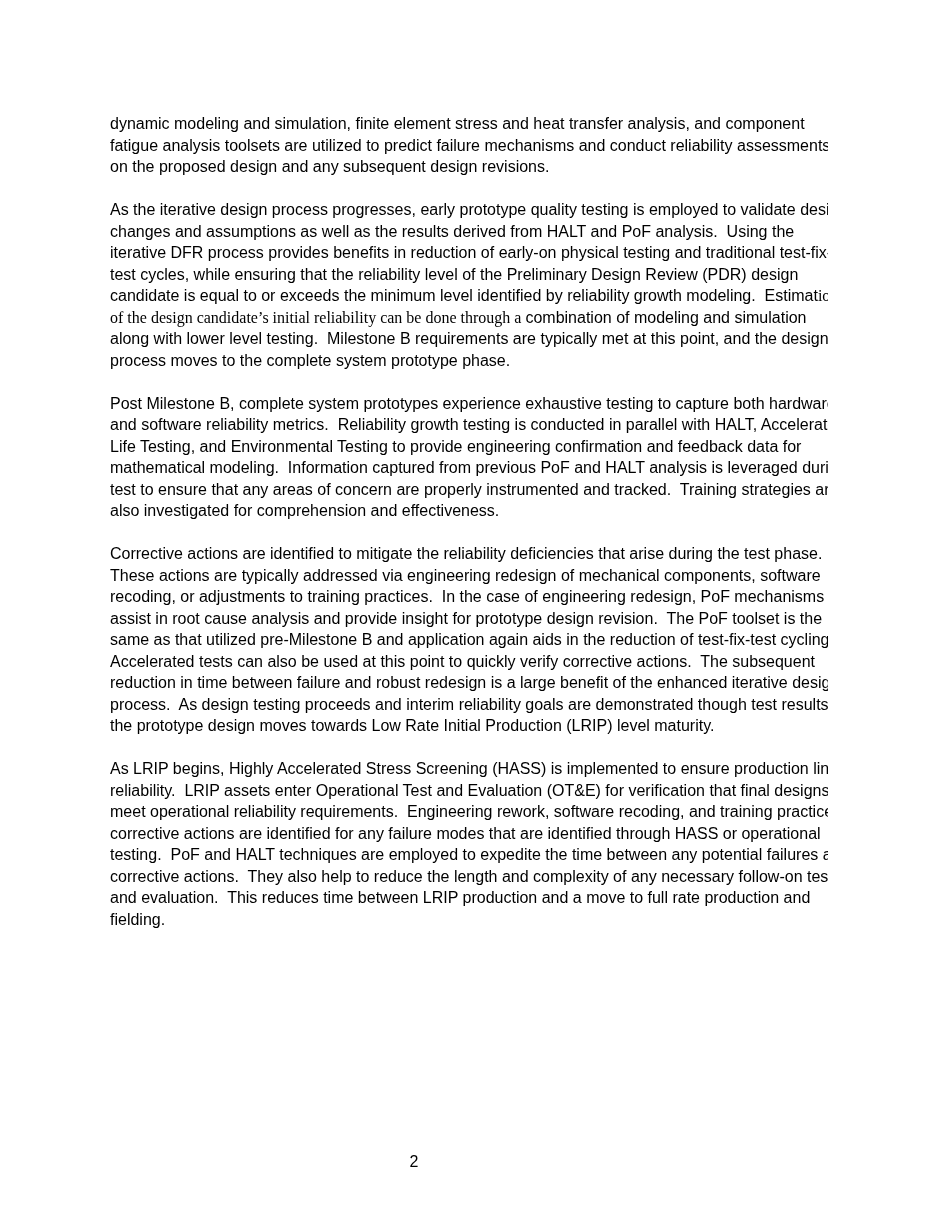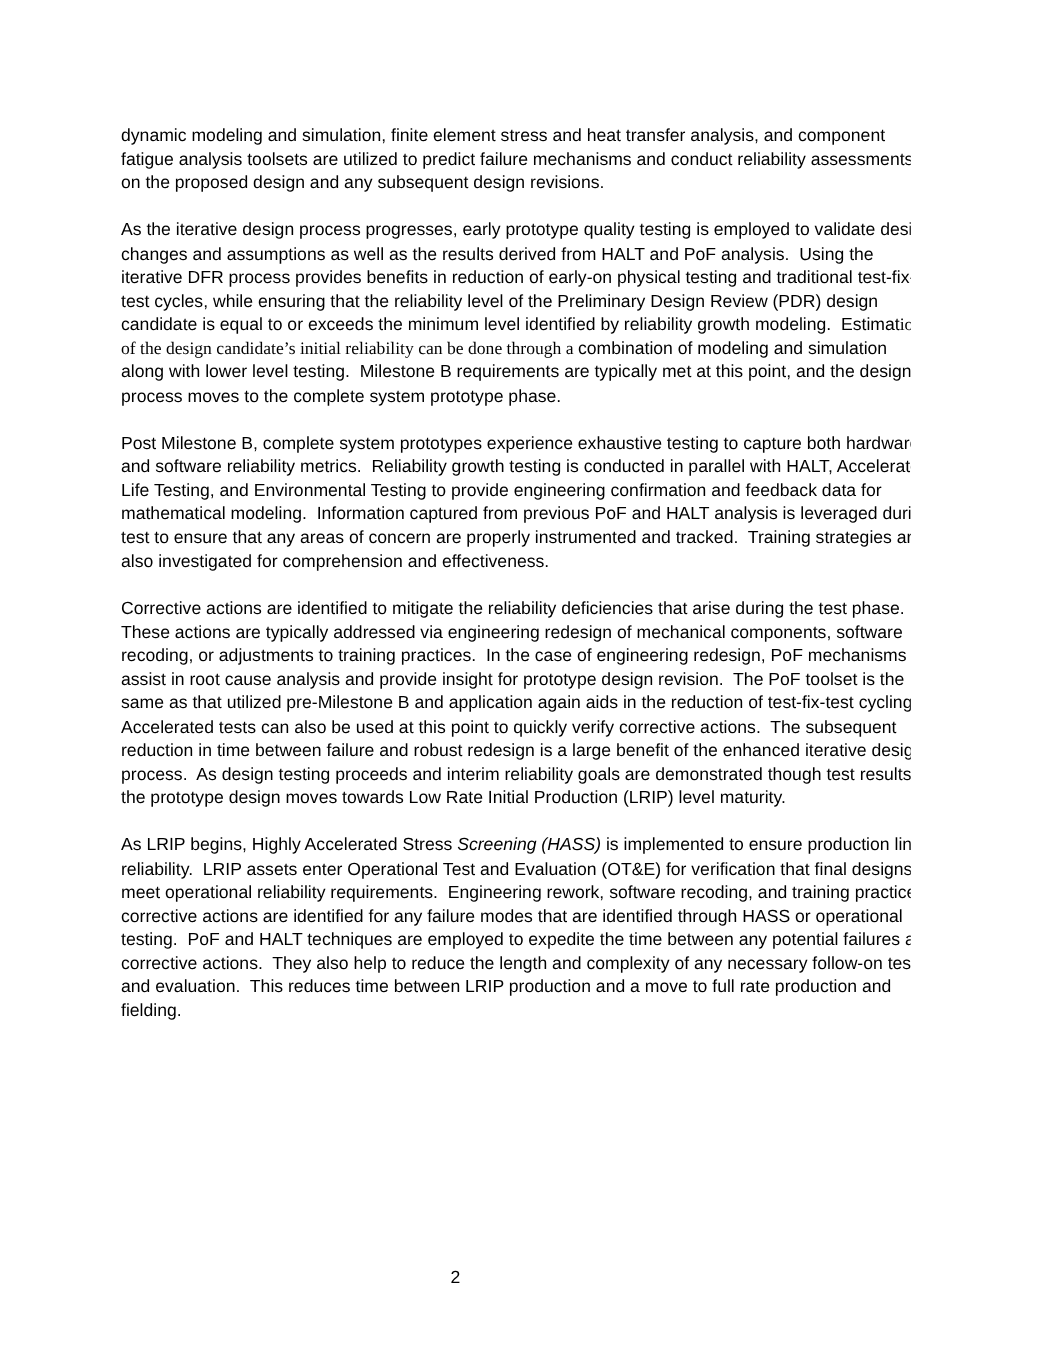--- a/index.html
+++ b/index.html
@@ -26,21 +26,20 @@
     line-height: 21.5px;
   }
   .content p {
     margin: 0 0 21.5px 0;
     white-space: pre-wrap;
   }
   .serif {
     font-family: "Liberation Serif", serif;
   }
   .italic {
-    font-style: italic;
   }
   .page-number {
     position: absolute;
     top: 1153px;
     left: 0;
     width: 100%;
     text-align: center;
     font-size: 16px;
   }
 </style>

